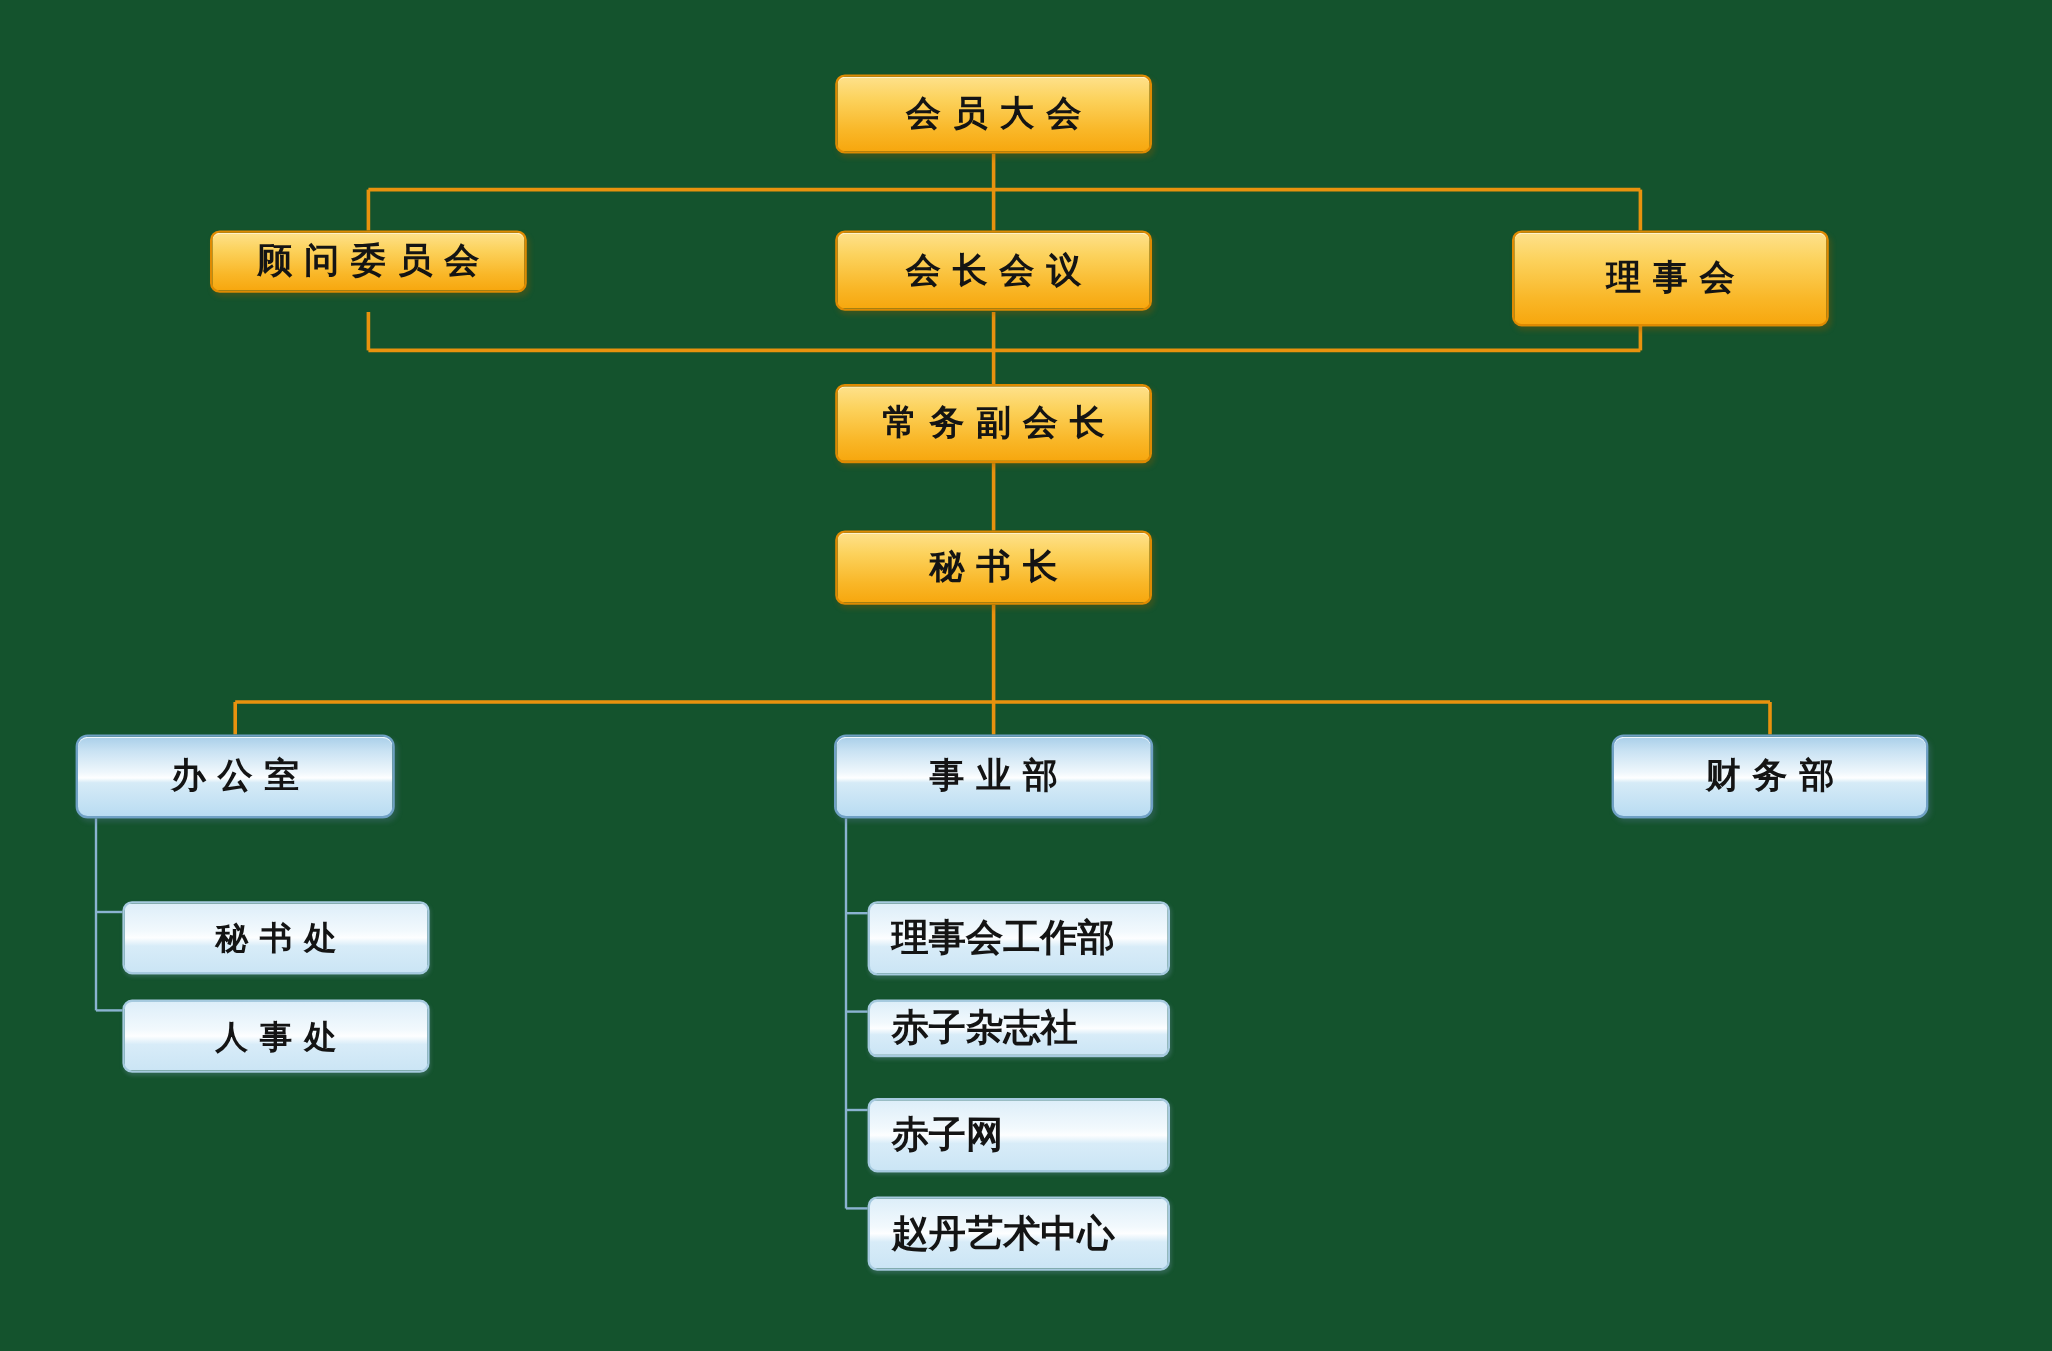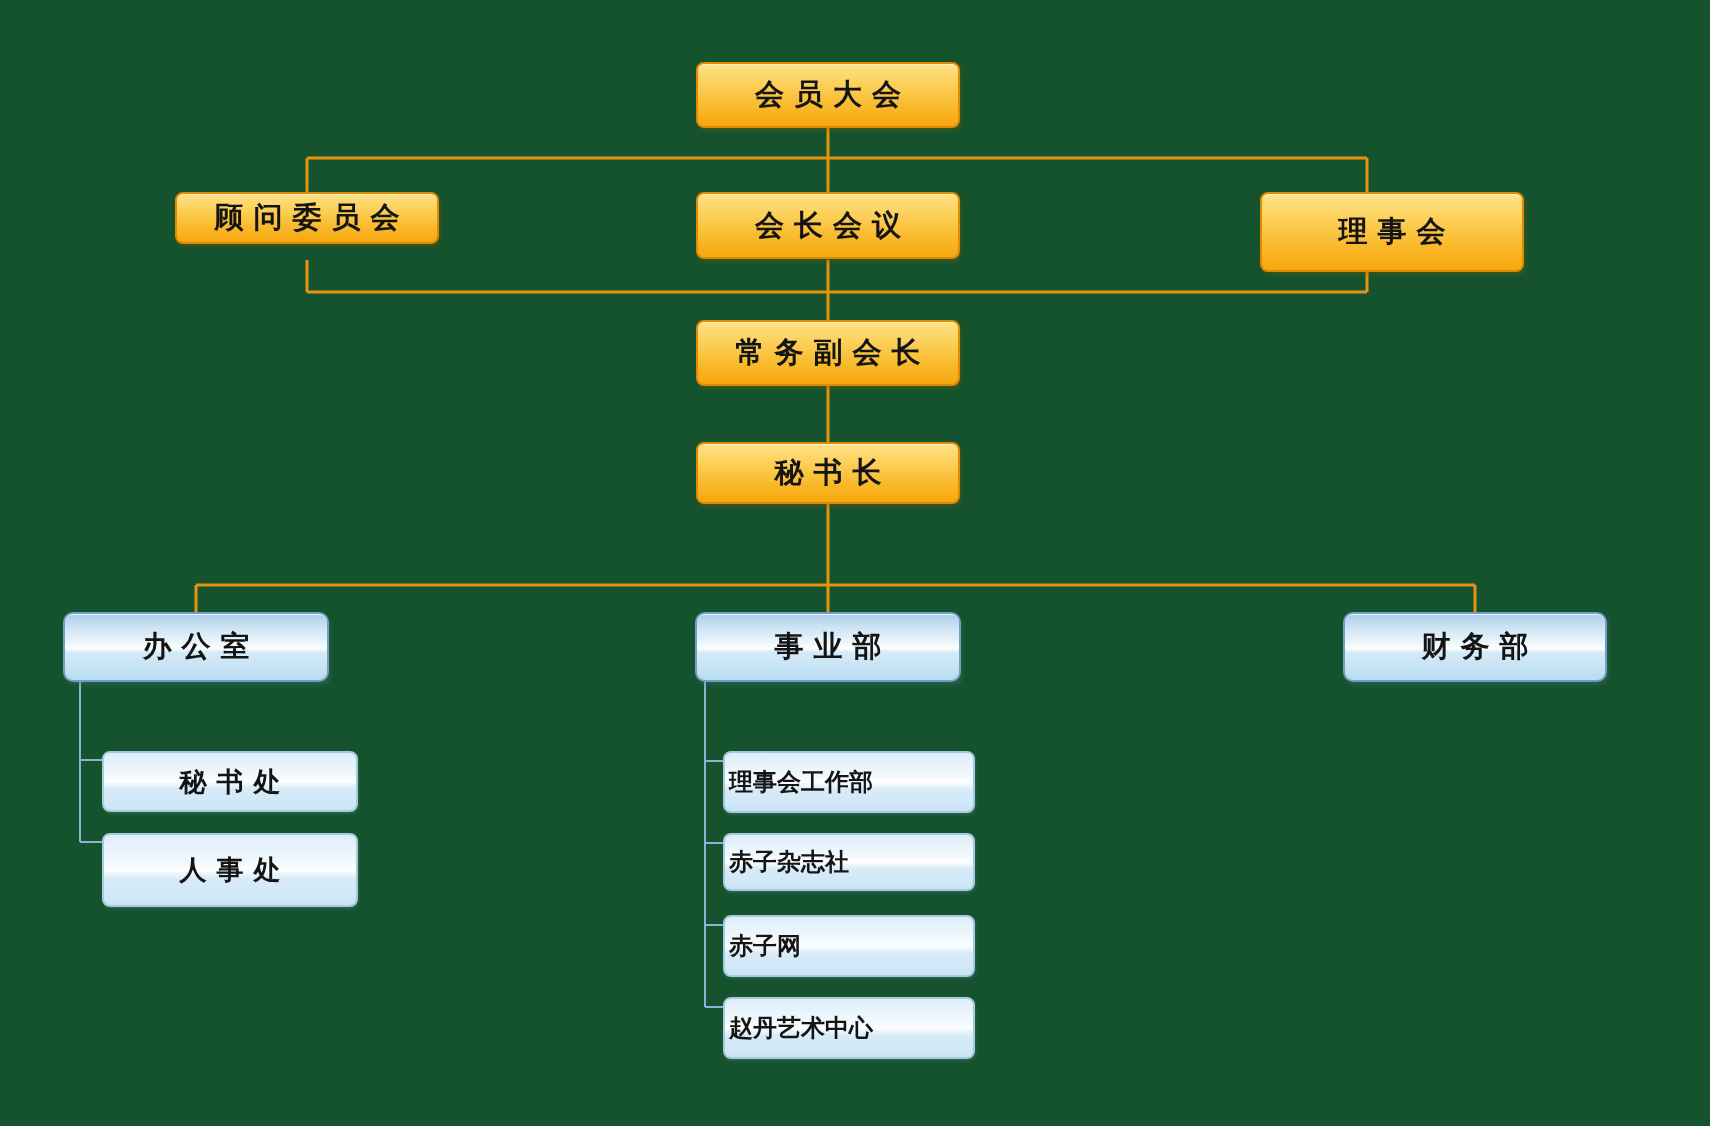--- a/index.html
+++ b/index.html
@@ -42,23 +42,23 @@
     border-radius:8px;
     background:linear-gradient(180deg,#DDEEF9 0%,#F2F9FD 40%,#FDFEFF 50%,#D8ECF8 62%,#CBE5F5 100%);
     box-shadow:1px 2px 3px rgba(120,150,175,.25);
     font-family:"Liberation Serif", serif;
     font-weight:700;font-size:27px;margin-top:21px;
   }
   .spaced .lbl{letter-spacing:10px;padding-left:10px;}
   
   .plainleft{
     justify-content:flex-start;
-    padding-left:4px;
+    padding-left:18px;
     font-family:"Liberation Sans", sans-serif;
-    font-weight:700;font-size:24px;text-align:center;
+    font-weight:700;font-size:31px;text-align:center;
   }
 </style>
 </head>
 <body>
 
 <div class="canvas">
 
   <svg class="wires" viewBox="0 0 1710 1126" xmlns="http://www.w3.org/2000/svg">
 
     <g stroke="#E8920E" stroke-width="3" fill="none">
@@ -119,28 +119,28 @@
   <div class="node bluebig spaced" style="left:695px;top:612px;width:266px;height:70px">
     <span class="lbl">事业部</span>
   </div>
   <div class="node bluebig spaced" style="left:1343px;top:612px;width:264px;height:70px">
     <span class="lbl">财务部</span>
   </div>
 
   <div class="node bluechild spaced" style="left:102px;top:730px;width:256px;height:61px">
     <span class="lbl">秘书处</span>
   </div>
-  <div class="node bluechild spaced" style="left:102px;top:812px;width:256px;height:74px">
+  <div class="node bluechild spaced" style="left:102px;top:812px;width:256px;height:61px">
     <span class="lbl">人事处</span>
   </div>
 
   <div class="node bluechild plainleft" style="left:723px;top:730px;width:252px;height:62px">
     <span class="lbl">理事会工作部</span>
   </div>
-  <div class="node bluechild plainleft" style="left:723px;top:812px;width:252px;height:58px">
+  <div class="node bluechild plainleft" style="left:723px;top:812px;width:252px;height:48px">
     <span class="lbl">赤子杂志社</span>
   </div>
   <div class="node bluechild plainleft" style="left:723px;top:894px;width:252px;height:62px">
     <span class="lbl">赤子网</span>
   </div>
   <div class="node bluechild plainleft" style="left:723px;top:976px;width:252px;height:62px">
     <span class="lbl">赵丹艺术中心</span>
   </div>
 
 </div>

